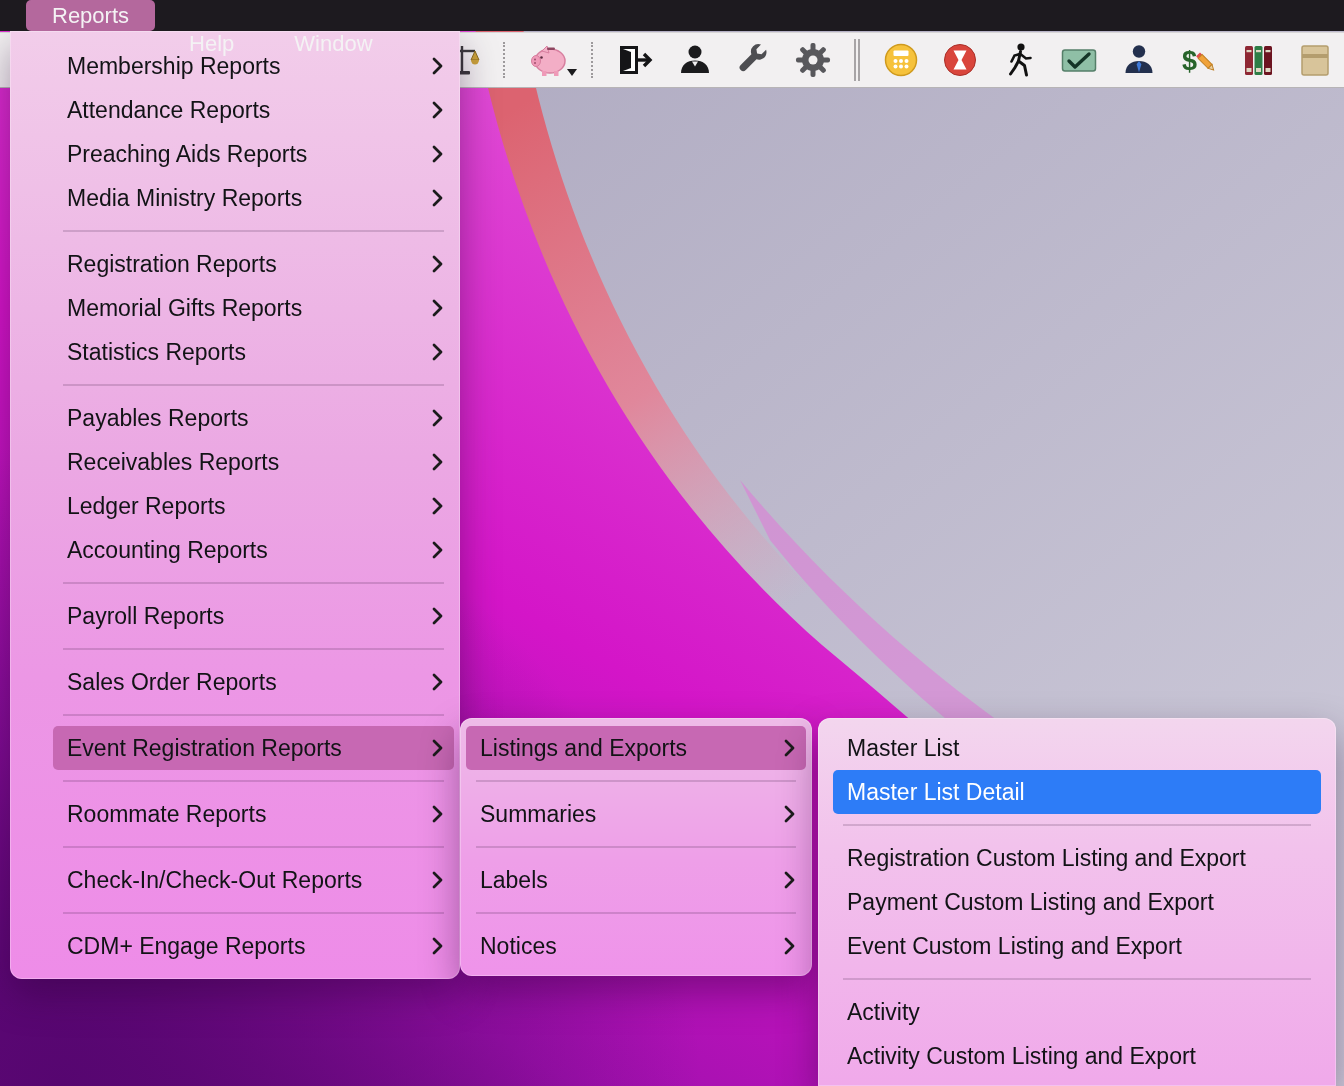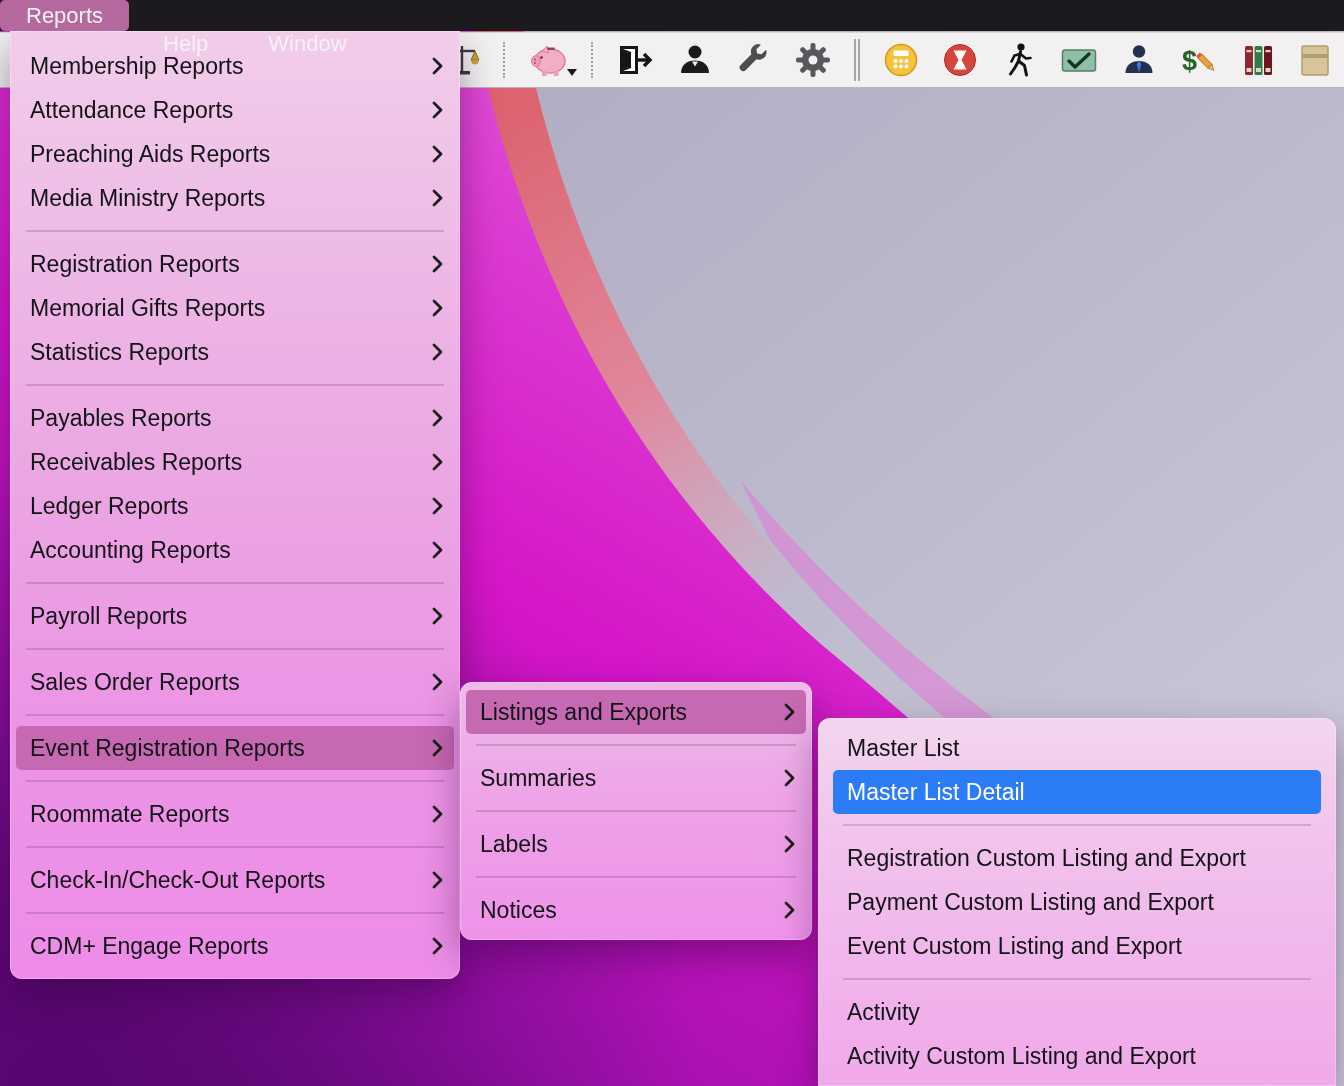--- a/index.html
+++ b/index.html
@@ -19,36 +19,37 @@
   .tb-sep { flex:0 0 auto; height:36px; border-left:2px dotted #9d9a9c; }
   .tb-sep-double { flex:0 0 auto; height:42px; width:6px; border-left:2px solid #a7a4a6; border-right:2px solid #a7a4a6; }
   .dd-caret { position:absolute; right:-9px; bottom:2px; width:0; height:0;
     border-left:5px solid transparent; border-right:5px solid transparent; border-top:7px solid #1b1b1d; }
 
   
   .menubar {
     position:absolute; top:0; left:0; width:100%; height:31px; background:#1d1a1f;
     display:flex; align-items:stretch; z-index:8; color:#f4f2f4;
   }
-  .mb-item { display:flex; align-items:center; padding:0 26px; font-size:22px; font-weight:500; }
+  .mb-item { display:flex; align-items:center; padding:0 26px; font-size:22px; font-weight:500;margin-left:26px; }
   .mb-item.active { background:#b4689d; border-radius:5px; }
   .mb-item + .mb-item { margin-left:8px;margin-top:44px; }
 
   
   .menu {
     position:absolute; z-index:6; padding:12px 0;
     box-shadow:0 16px 38px rgba(40,0,50,.4), inset 0 0 0 1px rgba(255,255,255,.28);
   }
   .menu-main {
     left:10px; top:31px; width:450px; height:948px;
     border-radius:0 0 12px 12px; padding-top:13px;
     background:linear-gradient(180deg,#f2cdea 0%,#eebbe6 22%,#eba8e3 45%,#ec97e5 68%,#ee8ce8 100%);
+    padding-left:37px;
   }
   .menu-sub1 {
-    left:460px; top:682px; width:352px; height:258px; border-radius:12px; padding:8px 0;
+    left:460px; top:718px; width:352px; height:258px; border-radius:12px; padding:8px 0;
     background:linear-gradient(180deg,#eebbe8 0%,#ee9fe8 55%,#ef93ea 100%);
   }
   .menu-sub2 {
     left:818px; top:718px; width:518px; height:368px; border-radius:12px 12px 0 0; padding:8px 9px 0;
     background:linear-gradient(180deg,#f3d6ee 0%,#f2c2ec 35%,#f0a9ea 100%);
   }
   .mi {
     height:44px; margin:0 6px; padding:0 10px 0 14px; border-radius:5px;
     display:flex; align-items:center; justify-content:space-between;
     font-size:23px; color:#121316; white-space:nowrap;

